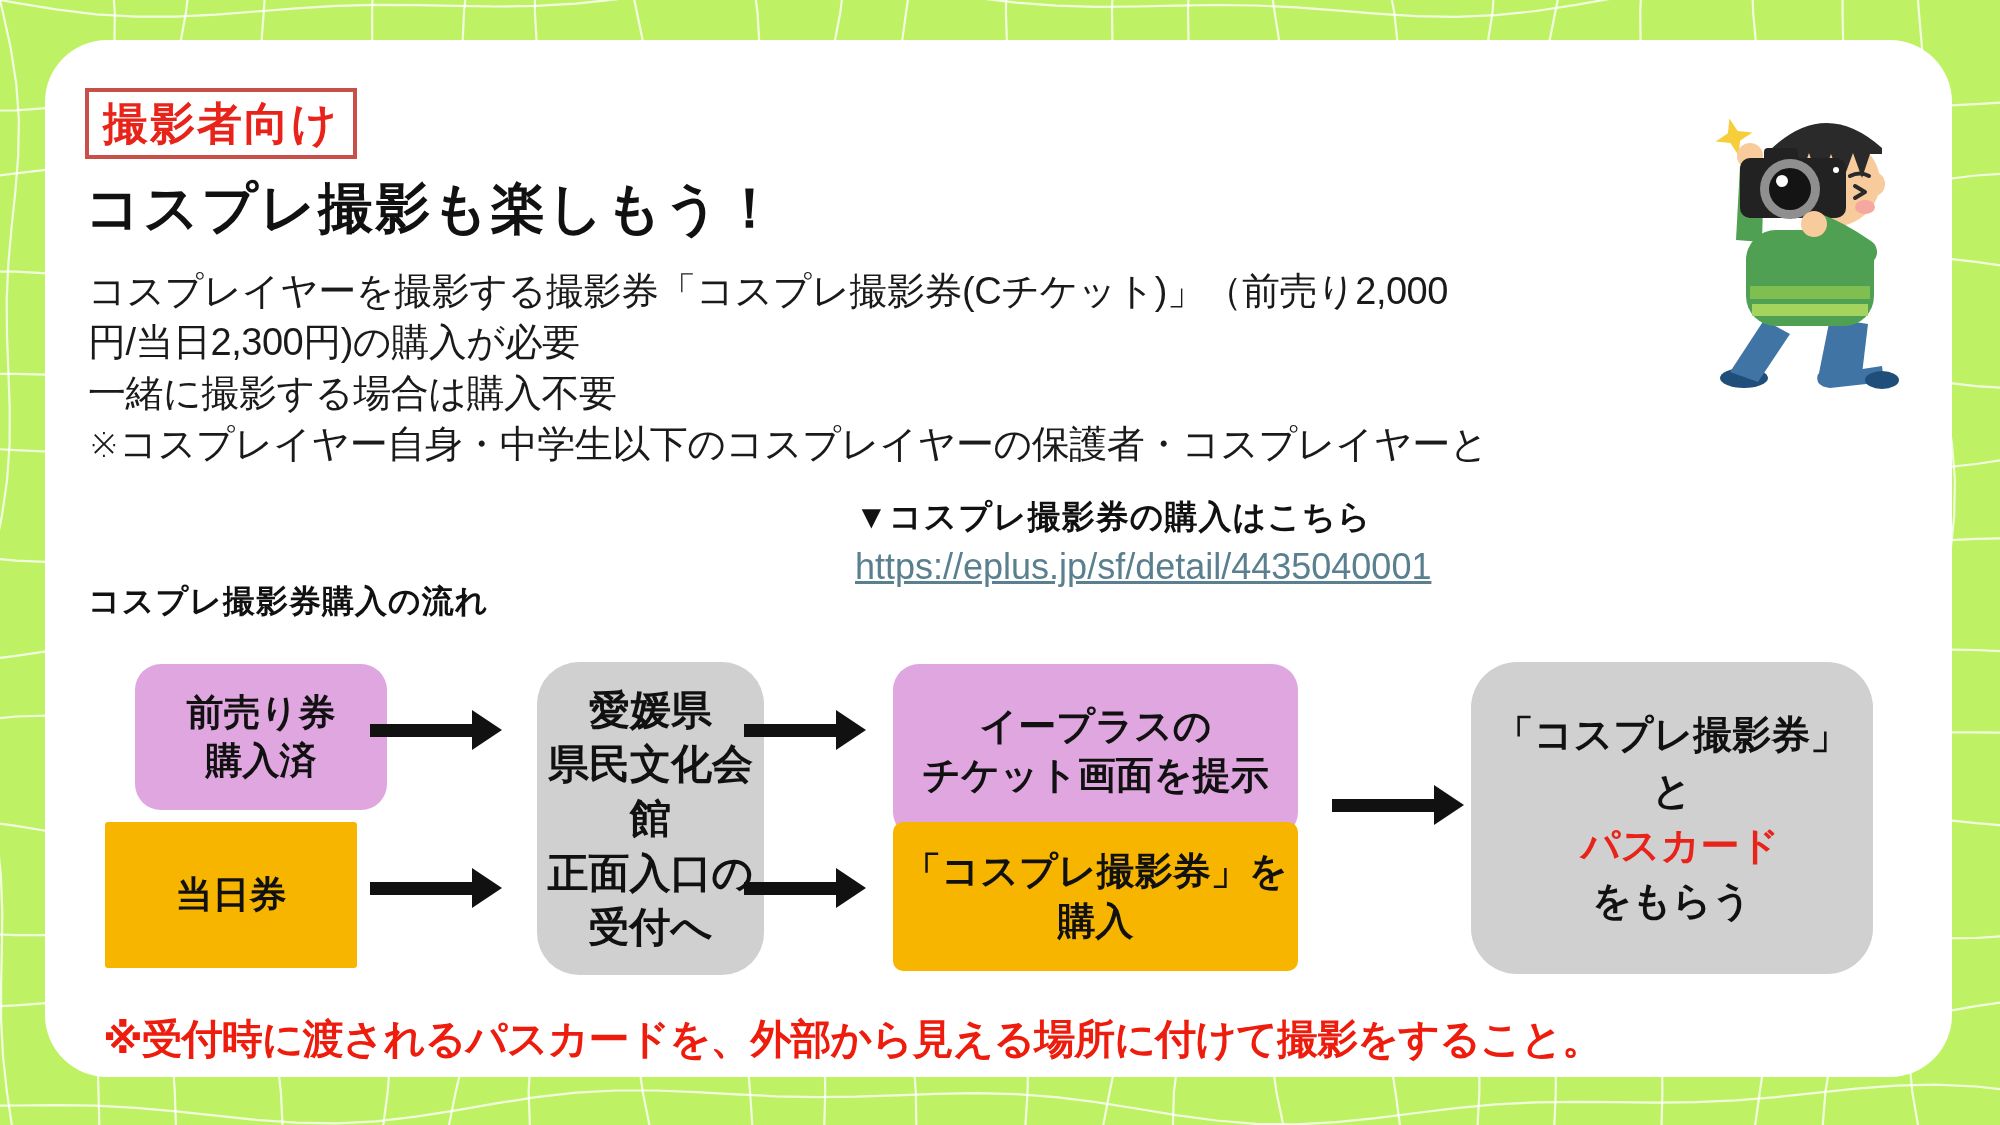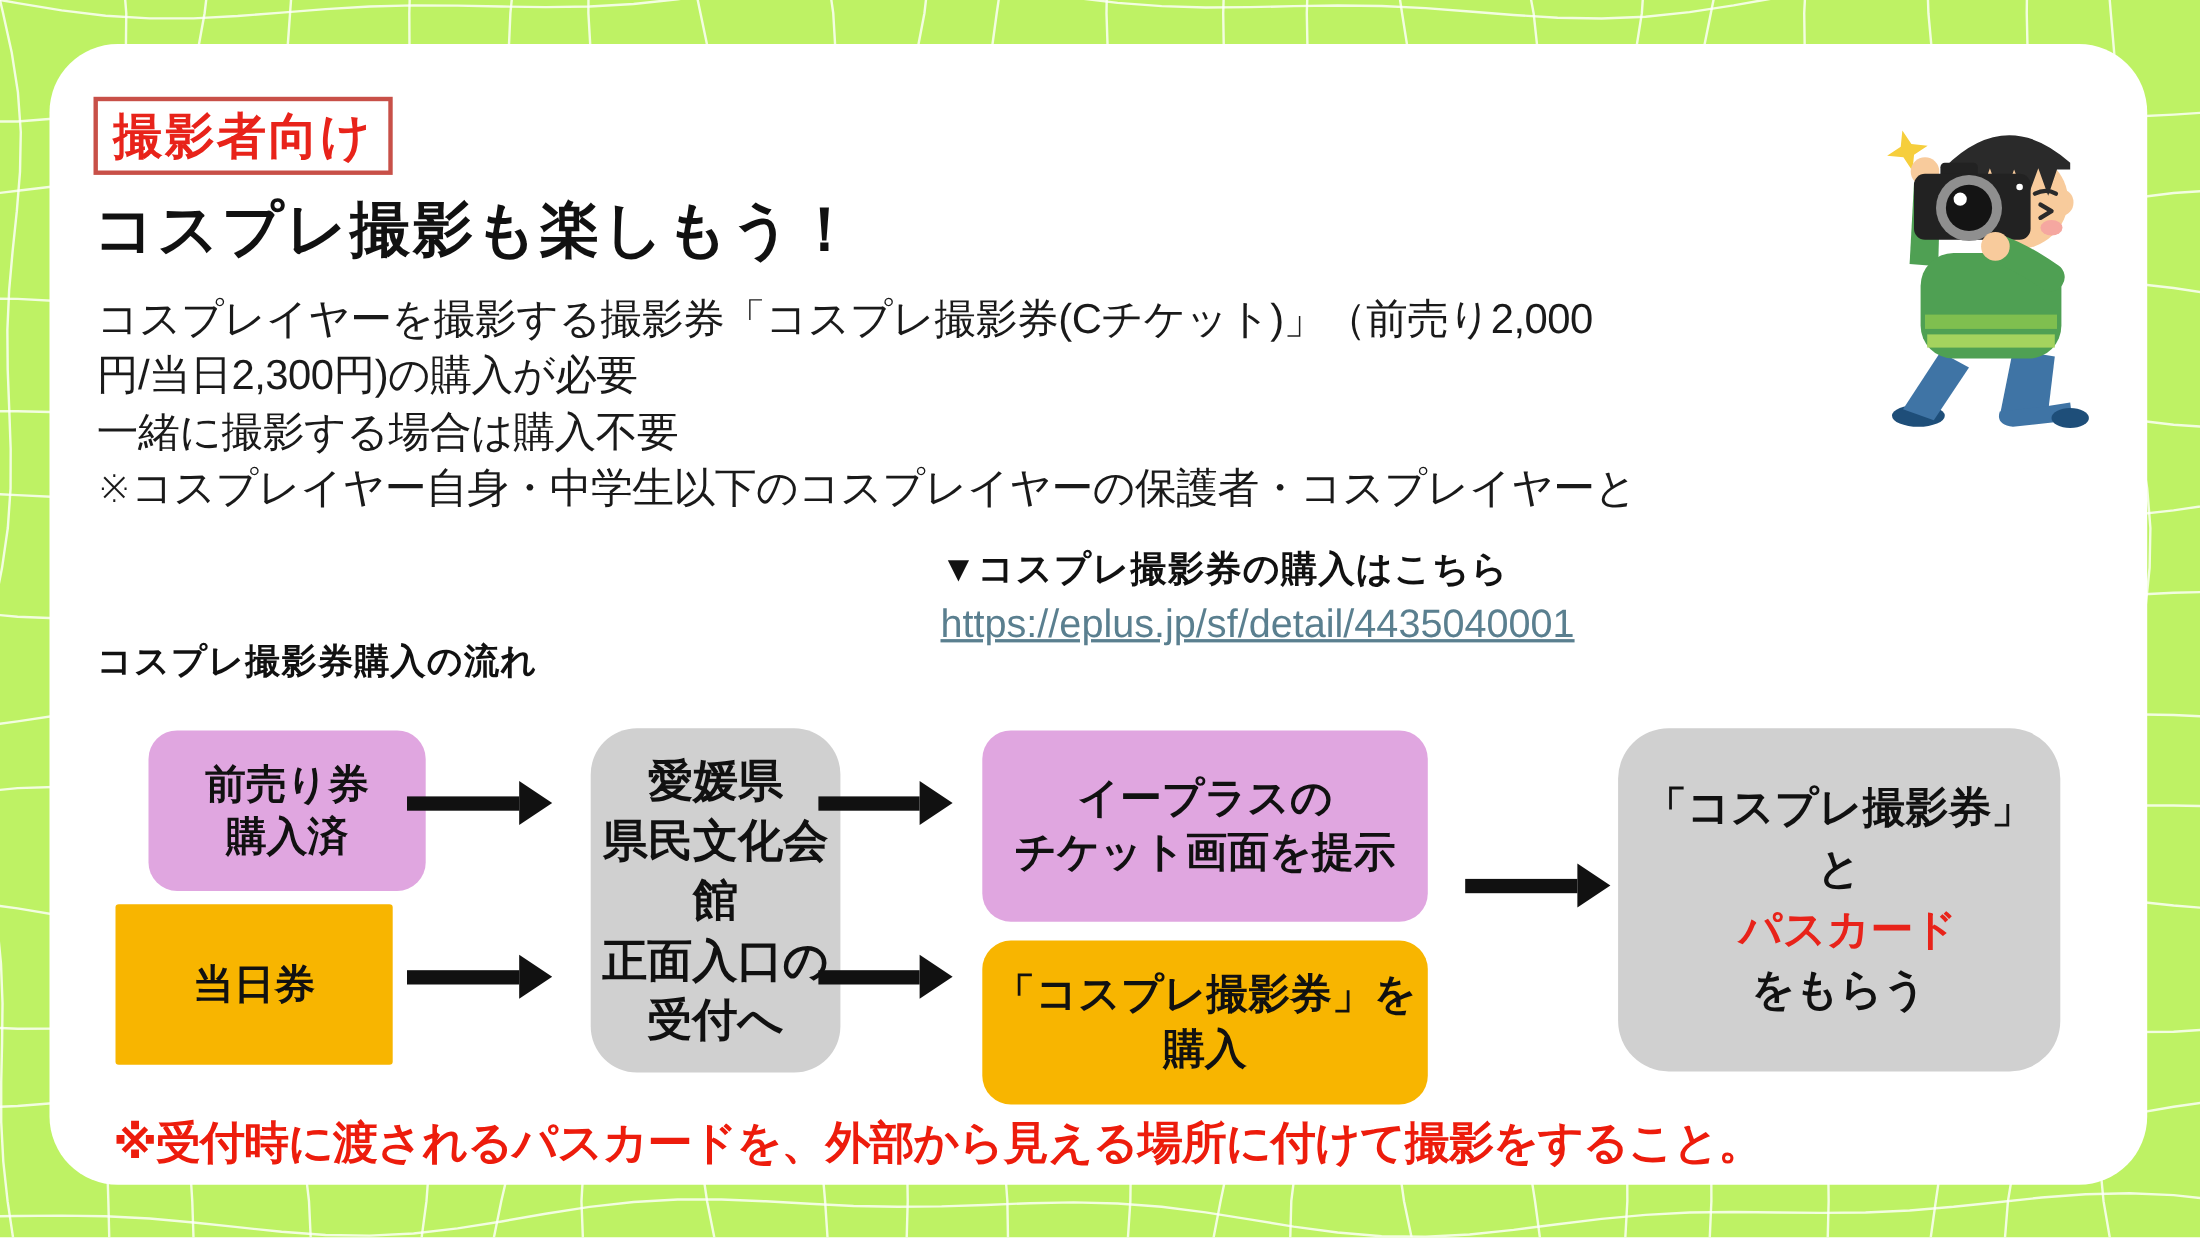--- a/index.html
+++ b/index.html
@@ -35,21 +35,21 @@
   .fbox span{display:block;}
   .box-advance{left:105px;top:664px;width:252px;height:146px;background:#e0a6e0;
                border-radius:26px;font-size:37px;line-height:1.3;margin-left:30px;}
   .box-sameday{left:105px;top:822px;width:252px;height:146px;background:#f8b500;
                border-radius:3px;font-size:37px;}
   .box-reception{left:537px;top:662px;width:227px;height:313px;background:#d0d0d0;
                  border-radius:42px;font-size:41px;line-height:1.32;}
   .box-show{left:893px;top:664px;width:405px;height:174px;background:#e0a6e0;
             border-radius:26px;font-size:38px;line-height:1.3;}
   .box-buy{left:893px;top:822px;width:405px;height:149px;background:#f8b500;
-           border-radius:26px;font-size:38px;line-height:1.3;margin-top:33px;}
+           border-radius:10px;font-size:38px;line-height:1.3;}
   .box-receive{left:1471px;top:662px;width:402px;height:312px;background:#d0d0d0;
                border-radius:46px;font-size:39px;line-height:1.42;}
   .red-inline{color:#e8231a;margin-left:16px;}
 
   .arrow{position:absolute;display:flex;align-items:center;height:40px;}
   .arrow .shaft{flex:1;height:13px;background:#111;}
   .arrow .head{width:0;height:0;border-left:30px solid #111;
                border-top:20px solid transparent;border-bottom:20px solid transparent;}
   .arrow-1{left:370px;top:710px;width:132px;}
   .arrow-2{left:370px;top:868px;width:132px;}

